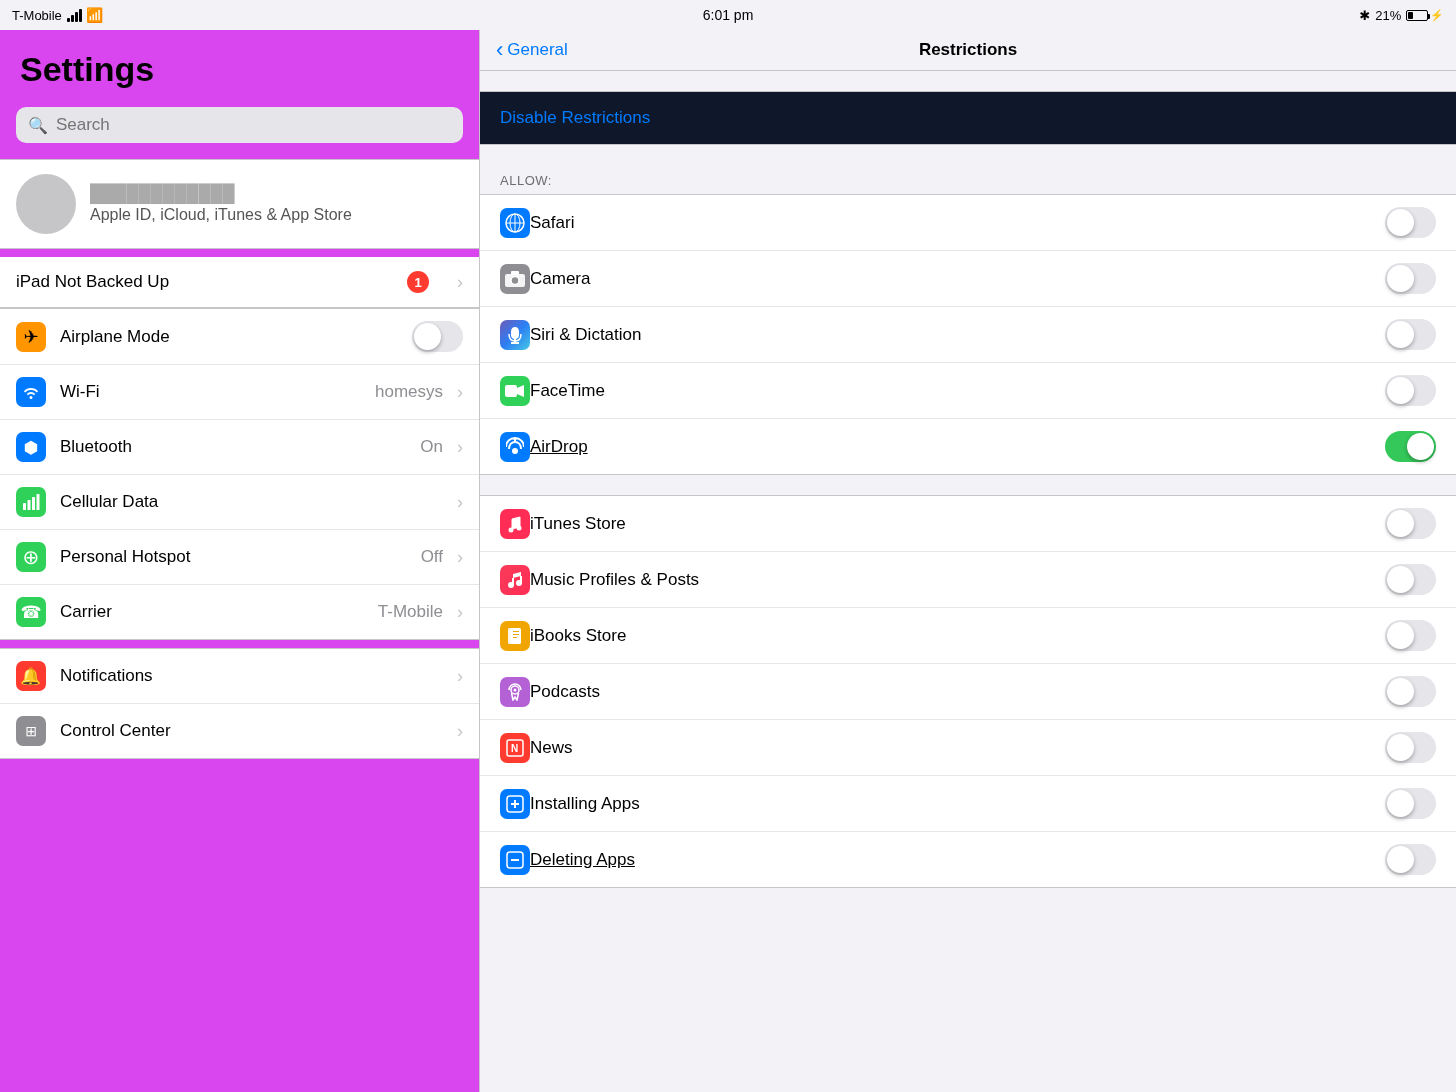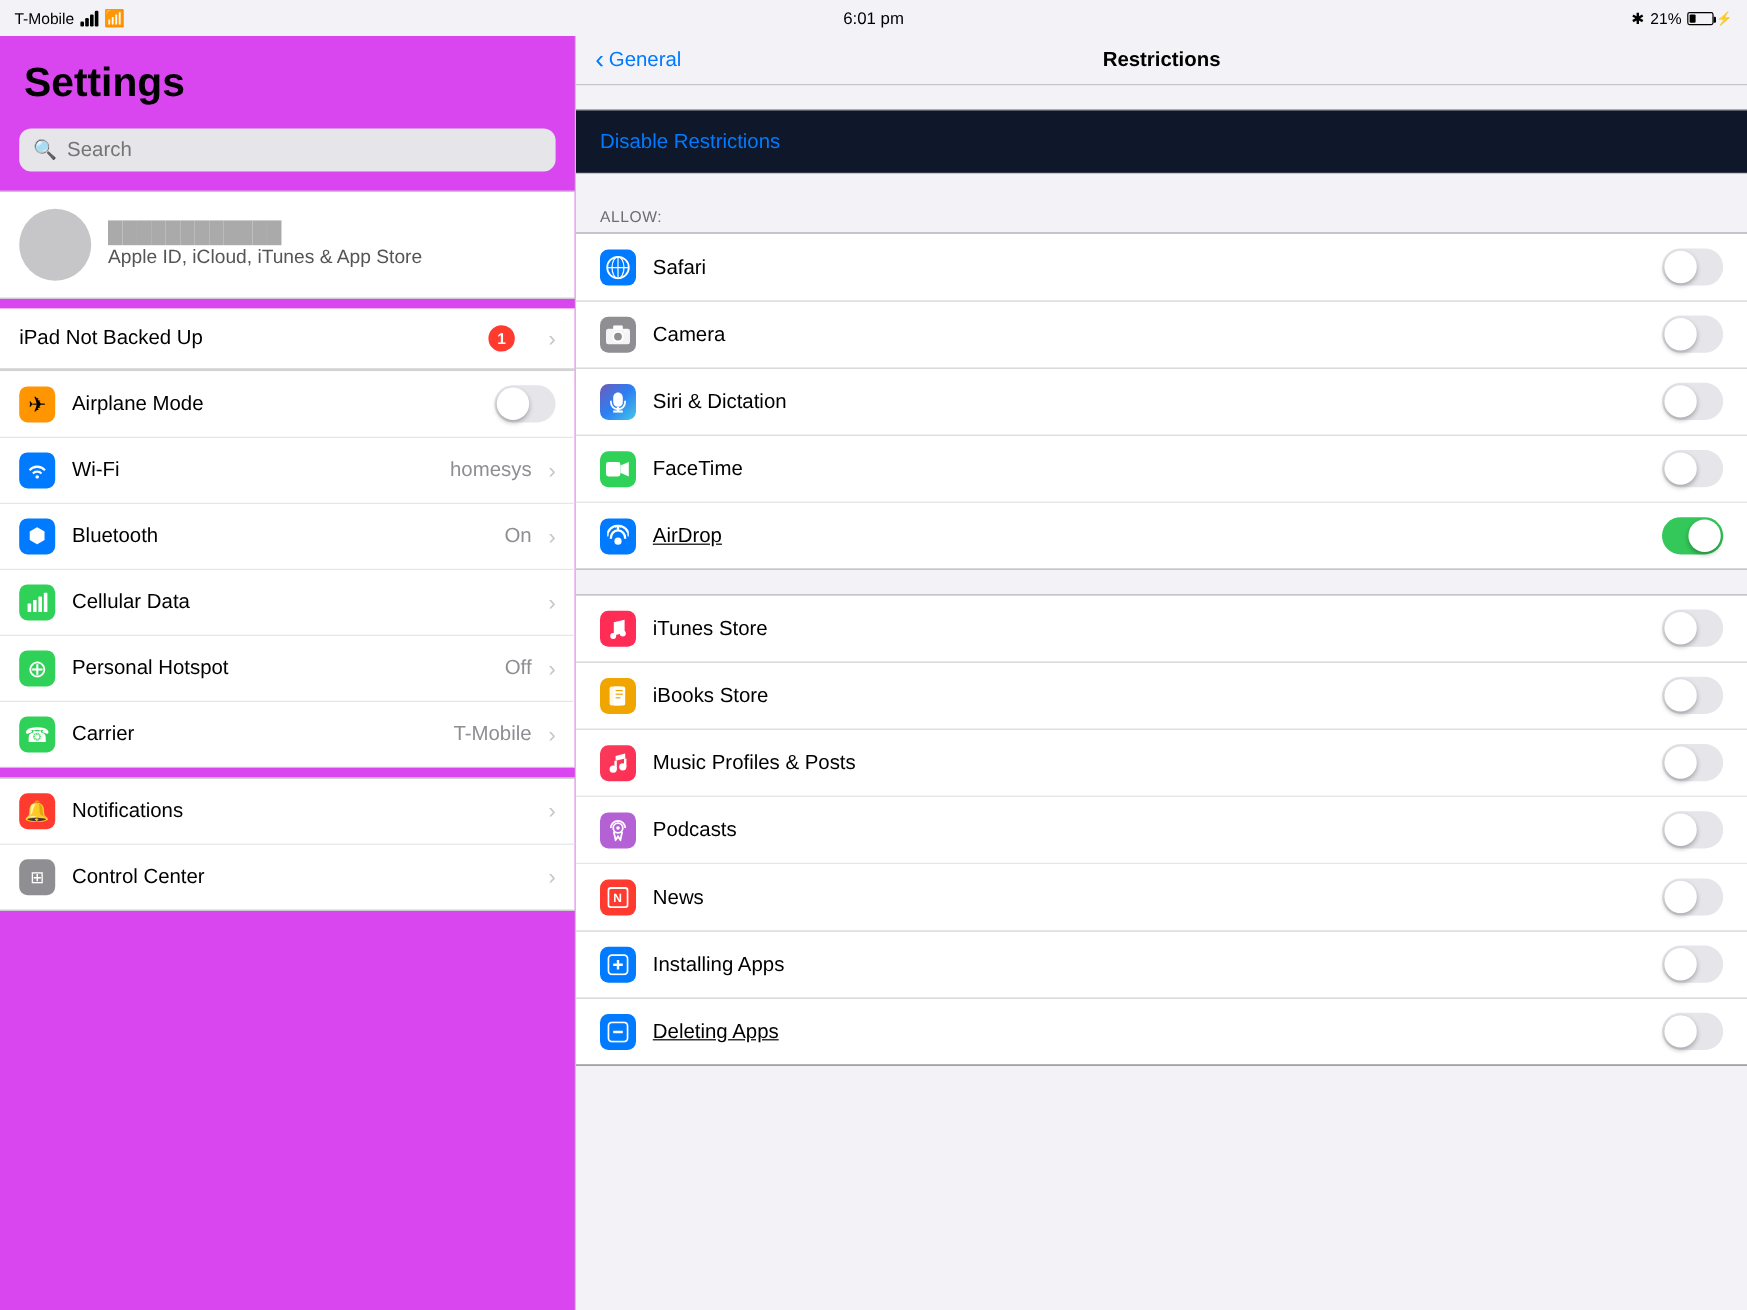--- a/index.html
+++ b/index.html
@@ -218,21 +218,20 @@
       color: #6d6d72;
       padding: 8px 20px 6px 20px;
       text-transform: uppercase;
       letter-spacing: 0.5px;
     }
 
     .restriction-item {
       display: flex;
       align-items: center;
       padding: 12px 20px;
-      gap: 14px;
       border-bottom: 1px solid #e5e5ea;
       min-height: 54px;
       background: #fff;
     }
     .restriction-item:last-child { border-bottom: none; text-decoration: underline; }
 
     .r-icon {
       width: 30px; height: 30px;
       border-radius: 7px;
       display: flex; align-items: center; justify-content: center;
@@ -486,48 +485,48 @@
               <polygon points="14,2 14,12 6,14 6,4" stroke="white" stroke-width="1" fill="white"></polygon>
               <circle cx="5" cy="15" r="2.5" fill="white"></circle>
               <circle cx="13" cy="13" r="2.5" fill="white"></circle>
             </svg>
           </div>
           <span class="r-label">iTunes Store</span>
           <div class="toggle-switch off"></div>
         </div>
 
         <div class="restriction-item">
+          <div class="r-icon" style="background:linear-gradient(135deg,#fa3b5a,#ff2d55);">
+            <svg width="16" height="18" viewBox="0 0 16 18" fill="white">
+              <path d="M6 3 L14 1 L14 5 L6 7 Z" fill="white"></path>
+              <circle cx="4" cy="14" r="3" fill="white"></circle>
+              <circle cx="12" cy="12" r="3" fill="white"></circle>
+              <line x1="6" y1="7" x2="6" y2="14" stroke="white" stroke-width="2"></line>
+              <line x1="14" y1="5" x2="14" y2="12" stroke="white" stroke-width="2"></line>
+            </svg>
+          </div>
+          <span class="r-label">Music Profiles &amp; Posts</span>
+          <div class="toggle-switch off"></div>
+        </div>
+
+        <div class="restriction-item">
           <div class="r-icon" style="background:#f0a500;">
             <svg width="18" height="18" viewBox="0 0 18 18" fill="white">
               <rect x="2" y="1" width="10" height="16" rx="1.5" fill="white" opacity="0.9"></rect>
               <rect x="5" y="1" width="10" height="16" rx="1.5" fill="white"></rect>
               <rect x="7" y="4" width="6" height="1" fill="#f0a500"></rect>
               <rect x="7" y="7" width="6" height="1" fill="#f0a500"></rect>
               <rect x="7" y="10" width="4" height="1" fill="#f0a500"></rect>
             </svg>
           </div>
           <span class="r-label">iBooks Store</span>
           <div class="toggle-switch off"></div>
         </div>
 
         <div class="restriction-item">
-          <div class="r-icon" style="background:linear-gradient(135deg,#fa3b5a,#ff2d55);">
-            <svg width="16" height="18" viewBox="0 0 16 18" fill="white">
-              <path d="M6 3 L14 1 L14 5 L6 7 Z" fill="white"></path>
-              <circle cx="4" cy="14" r="3" fill="white"></circle>
-              <circle cx="12" cy="12" r="3" fill="white"></circle>
-              <line x1="6" y1="7" x2="6" y2="14" stroke="white" stroke-width="2"></line>
-              <line x1="14" y1="5" x2="14" y2="12" stroke="white" stroke-width="2"></line>
-            </svg>
-          </div>
-          <span class="r-label">Music Profiles &amp; Posts</span>
-          <div class="toggle-switch off"></div>
-        </div>
-
-        <div class="restriction-item">
           <div class="r-icon" style="background:#b561d6;">
             <svg width="18" height="18" viewBox="0 0 18 18" fill="white">
               <circle cx="9" cy="7" r="4" fill="none" stroke="white" stroke-width="1.5"></circle>
               <circle cx="9" cy="7" r="1.5" fill="white"></circle>
               <path d="M3 7 C3 3.5 5.8 1 9 1 C12.2 1 15 3.5 15 7" stroke="white" stroke-width="1.5" fill="none"></path>
               <path d="M5.5 10 L7 17 L9 14 L11 17 L12.5 10" stroke="white" stroke-width="1.5" fill="none"></path>
             </svg>
           </div>
           <span class="r-label">Podcasts</span>
           <div class="toggle-switch off"></div>

